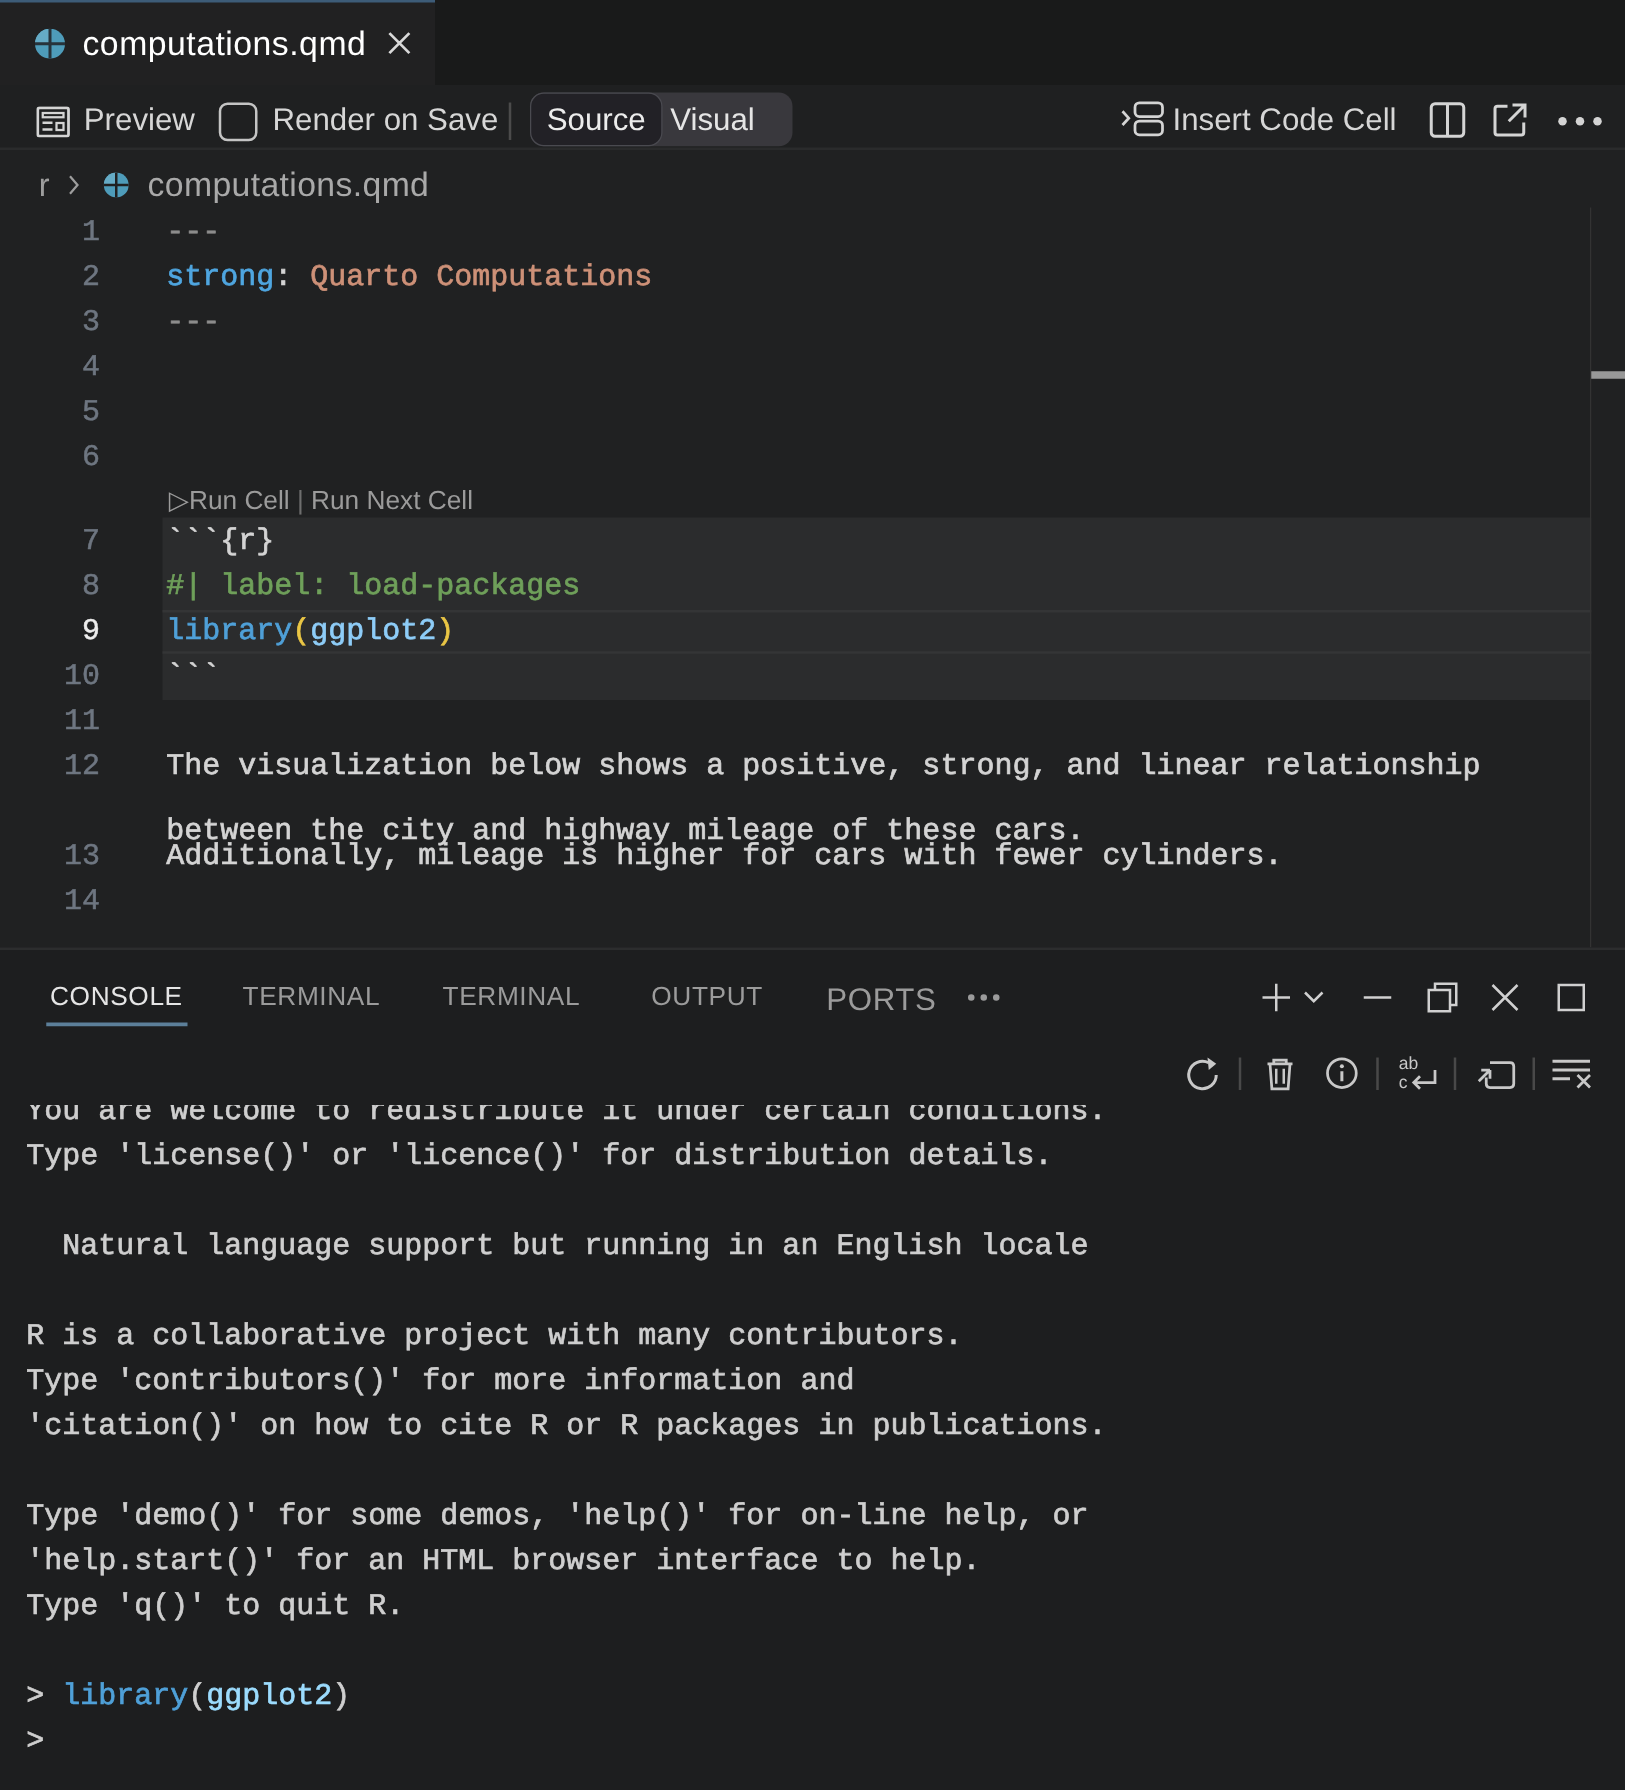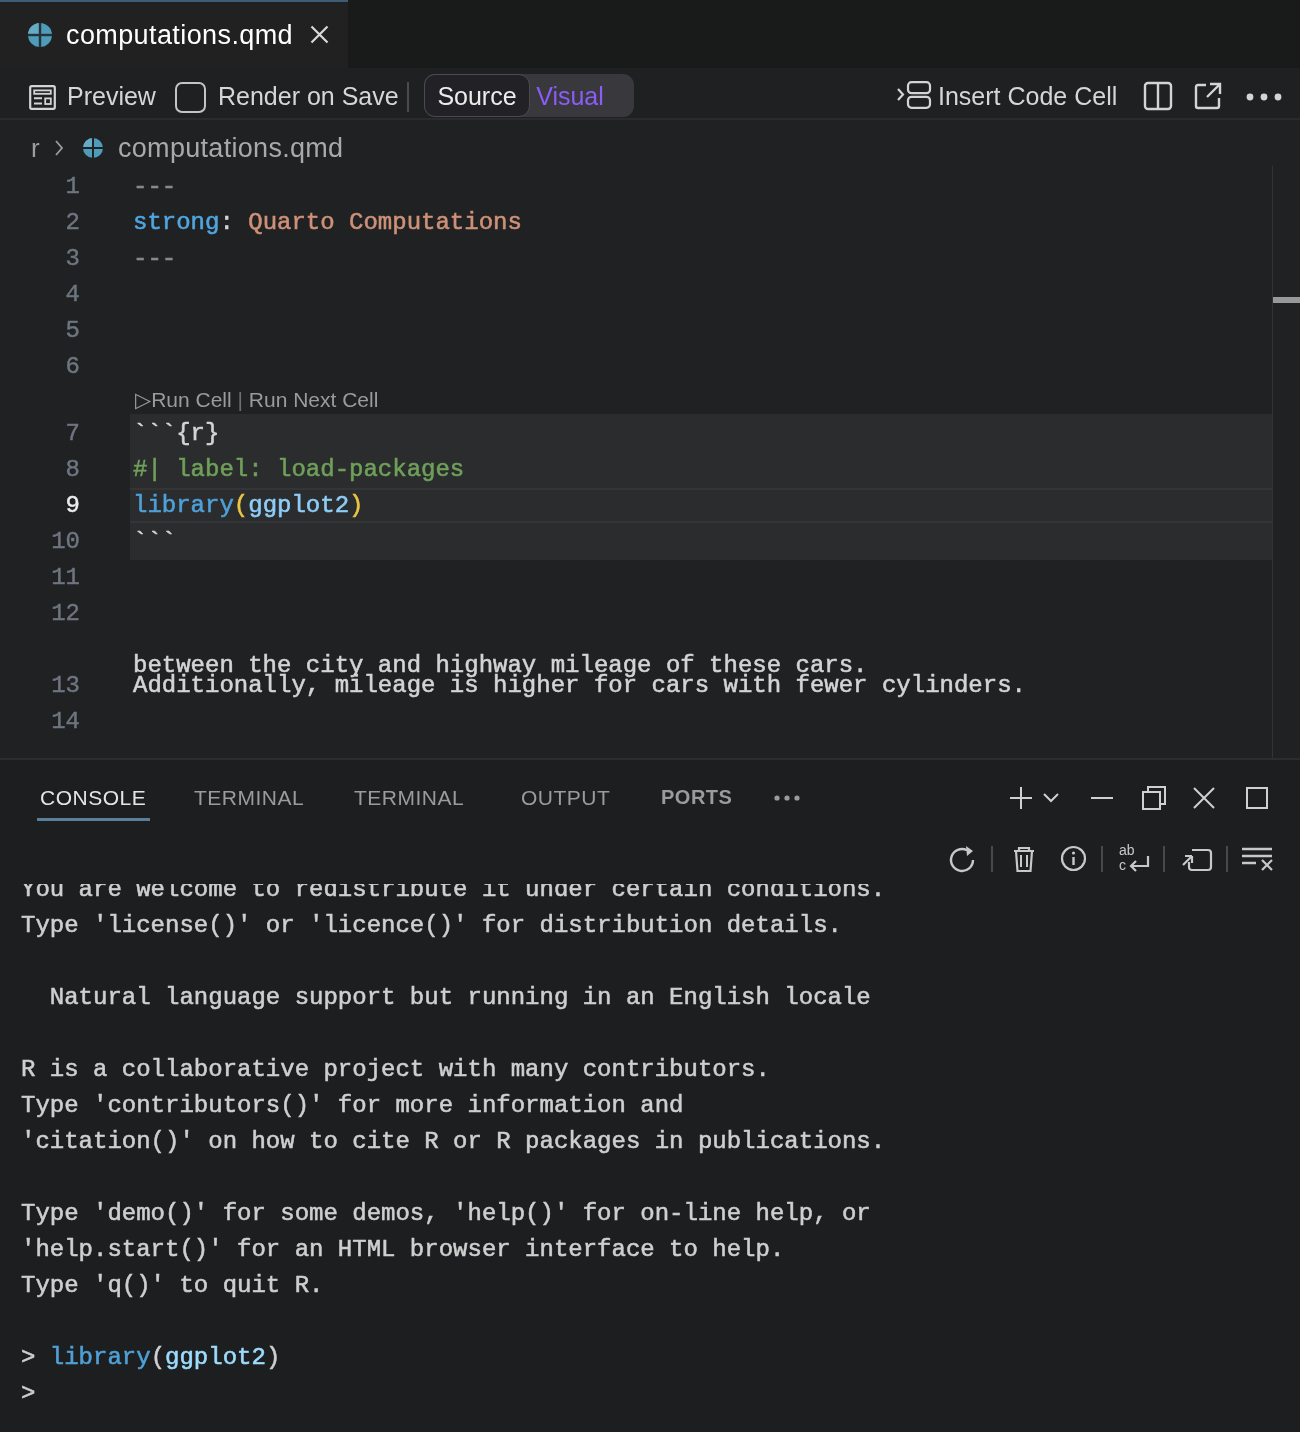--- a/index.html
+++ b/index.html
@@ -42,21 +42,21 @@
   </svg>
   <div class="abs" style="left:67px;top:82px;font-size:25px;color:#d6d6d6;">Preview</div>
 
   <div class="abs" style="left:175px;top:82px;width:31px;height:31px;border:2.4px solid #c4c4c4;border-radius:7px;"></div>
   <div class="abs" style="left:218px;top:82px;font-size:25px;color:#d6d6d6;">Render on Save</div>
   <div class="abs" style="left:407px;top:82px;width:2px;height:30px;background:#4b4b4b;"></div>
 
   <div class="abs" style="left:424px;top:74px;width:210px;height:43px;background:#39383d;border-radius:11px;"></div>
   <div class="abs" style="left:424px;top:74px;width:106px;height:43px;background:#222126;border:1px solid #4a4a50;border-radius:11px;"></div>
   <div class="abs" style="left:424px;top:82px;width:106px;text-align:center;font-size:25px;color:#ececec;">Source</div>
-  <div class="abs" style="left:530px;top:82px;width:80px;text-align:center;font-size:25px;color:#8b5cf6;">Visual</div>
+  <div class="abs" style="left:530px;top:82px;width:80px;text-align:center;font-size:25px;color:#e5e5e5;">Visual</div>
 
   <svg class="abs" style="left:896px;top:80px;" width="36" height="30" viewBox="0 0 36 30">
     <path d="M2 9 L7 14.5 L2 20" stroke="#d4d4d4" stroke-width="2.2" fill="none"></path>
     <rect x="12" y="2.2" width="22" height="11" rx="3.5" fill="none" stroke="#d4d4d4" stroke-width="2.2"></rect>
     <rect x="12" y="16.8" width="22" height="11" rx="3.5" fill="none" stroke="#d4d4d4" stroke-width="2.2"></rect>
   </svg>
   <div class="abs" style="left:938px;top:82px;font-size:25px;color:#d6d6d6;">Insert Code Cell</div>
   <svg class="abs" style="left:1143px;top:81px;" width="30" height="30" viewBox="0 0 30 30">
     <rect x="2" y="2" width="26" height="26" rx="3" fill="none" stroke="#d4d4d4" stroke-width="2.4"></rect>
     <path d="M15 3 V27" stroke="#d4d4d4" stroke-width="2.4"></path>
@@ -105,34 +105,35 @@
 
   <div class="mono cl" style="top:169px;color:#8c8c8c;">---</div>
   <div class="mono cl" style="top:205px;"><span style="color:#4fa6e0;">strong</span><span style="color:#d4d4d4;">: </span><span style="color:#ce9178;">Quarto Computations</span></div>
   <div class="mono cl" style="top:241px;color:#8c8c8c;">---</div>
 
   <div class="abs" style="left:135px;top:388px;font-size:21px;color:#9b9b9b;font-family:'Liberation Sans',sans-serif;">▷Run Cell <span style="color:#6e6e6e;">|</span> Run Next Cell</div>
   <div class="mono cl" style="top:416px;color:#d4d4d4;">```{r}</div>
   <div class="mono cl" style="top:452px;color:#6fa05a;">#| label: load-packages</div>
   <div class="mono cl" style="top:488px;"><span style="color:#4fa0d8;">library</span><span style="color:#eac645;">(</span><span style="color:#8ecdf8;">ggplot2</span><span style="color:#eac645;">)</span></div>
   <div class="mono cl" style="top:524px;color:#d4d4d4;">```</div>
+  <div class="mono cl" style="top:596px;color:#d4d4d4;">The visualization below shows a positive, strong, and linear relationship</div>
   <div class="mono cl" style="top:648px;color:#d4d4d4;">between the city and highway mileage of these cars.</div>
   <div class="mono cl" style="top:668px;color:#d4d4d4;">Additionally, mileage is higher for cars with fewer cylinders.</div>
 
   <div class="abs" style="left:1272px;top:166px;width:1px;height:592px;background:#333333;"></div>
   <div class="abs" style="left:1273px;top:297px;width:27px;height:6px;background:#989898;"></div>
 
   <div class="abs" style="left:0;top:758px;width:1300px;height:674px;background:#1d1e1f;border-top:2px solid #2c2d2e;"></div>
 
   <div class="abs" style="left:40px;top:786px;font-size:21px;letter-spacing:0.5px;color:#e5e5e5;">CONSOLE</div>
   <div class="abs" style="left:37px;top:818px;width:113px;height:3px;background:#5c7f99;"></div>
   <div class="abs" style="left:194px;top:786px;font-size:21px;letter-spacing:0.5px;color:#9b9b9b;">TERMINAL</div>
   <div class="abs" style="left:354px;top:786px;font-size:21px;letter-spacing:0.5px;color:#9b9b9b;">TERMINAL</div>
   <div class="abs" style="left:521px;top:786px;font-size:21px;letter-spacing:0.5px;color:#9b9b9b;">OUTPUT</div>
-  <div class="abs" style="left:661px;top:786px;font-size:20px;letter-spacing:0.5px;color:#9b9b9b;font-weight:bold;">PORTS</div>
+  <div class="abs" style="left:661px;top:786px;font-size:25px;letter-spacing:0.5px;color:#9b9b9b;">PORTS</div>
   <svg class="abs" style="left:774px;top:795px;" width="26" height="6" viewBox="0 0 26 6">
     <circle cx="3" cy="3" r="2.6" fill="#9b9b9b"></circle>
       <circle cx="13" cy="3" r="2.6" fill="#9b9b9b"></circle>
       <circle cx="23" cy="3" r="2.6" fill="#9b9b9b"></circle>
   </svg>
 
   <svg class="abs" style="left:1007px;top:784px;" width="28" height="28" viewBox="0 0 28 28">
     <path d="M14 3 V25 M3 14 H25" stroke="#d0d0d0" stroke-width="2" fill="none"></path>
   </svg>
   <svg class="abs" style="left:1042px;top:791px;" width="18" height="14" viewBox="0 0 18 14">

